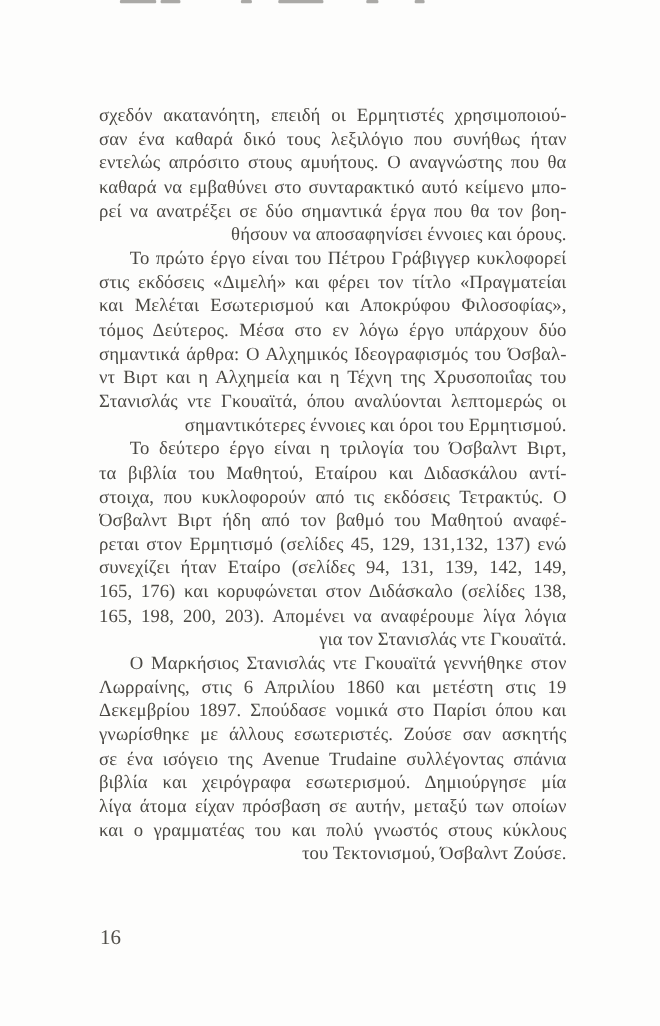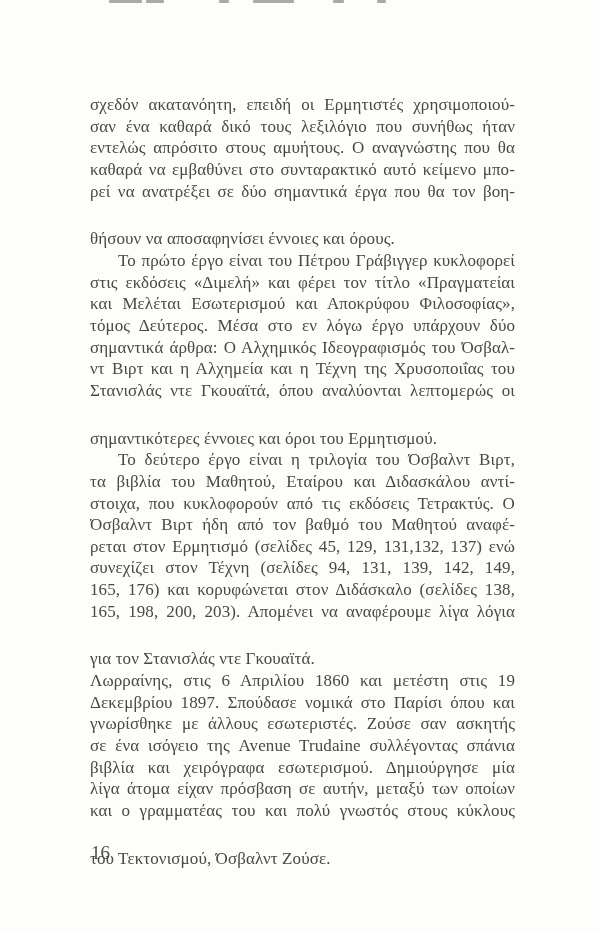--- a/index.html
+++ b/index.html
@@ -55,21 +55,21 @@
   .ln {
     width: 100%;
     white-space: normal;
     overflow: hidden;
   }
   
   .ln.j {
     text-align: justify;
     text-align-last: justify;
   }
-  .ln.last { text-align: left; margin-top: 26px; }
+  .ln.last { text-align: right; }
   
   .ln.ind { text-indent: 28px; }
   .page-number {
     position: absolute;
     left: 91px;
     top: 841px;
     font-size: 19px;
     line-height: 24px;
     color: #504e49;
   }
@@ -111,27 +111,28 @@
       <div class="ln j">Στανισλάς ντε Γκουαϊτά, όπου αναλύονται λεπτομερώς οι</div>
       <div class="ln last">σημαντικότερες έννοιες και όροι του Ερμητισμού.</div>
     </div>
 
     <div class="para">
       <div class="ln j ind">Το δεύτερο έργο είναι η τριλογία του Όσβαλντ Βιρτ,</div>
       <div class="ln j">τα βιβλία του Μαθητού, Εταίρου και Διδασκάλου αντί-</div>
       <div class="ln j">στοιχα, που κυκλοφορούν από τις εκδόσεις Τετρακτύς. Ο</div>
       <div class="ln j">Όσβαλντ Βιρτ ήδη από τον βαθμό του Μαθητού αναφέ-</div>
       <div class="ln j">ρεται στον Ερμητισμό (σελίδες 45, 129, 131,132, 137) ενώ</div>
-      <div class="ln j">συνεχίζει στον Τέχνη (σελίδες 94, 131, 139, 142, 149,</div>
+      <div class="ln j">συνεχίζει ήταν Εταίρο (σελίδες 94, 131, 139, 142, 149,</div>
       <div class="ln j">165, 176) και κορυφώνεται στον Διδάσκαλο (σελίδες 138,</div>
       <div class="ln j">165, 198, 200, 203). Απομένει να αναφέρουμε λίγα λόγια</div>
       <div class="ln last">για τον Στανισλάς ντε Γκουαϊτά.</div>
     </div>
 
     <div class="para">
+      <div class="ln j ind">Ο Μαρκήσιος Στανισλάς ντε Γκουαϊτά γεννήθηκε στον</div>
       <div class="ln j">Λωρραίνης, στις 6 Απριλίου 1860 και μετέστη στις 19</div>
       <div class="ln j">Δεκεμβρίου 1897. Σπούδασε νομικά στο Παρίσι όπου και</div>
       <div class="ln j">γνωρίσθηκε με άλλους εσωτεριστές. Ζούσε σαν ασκητής</div>
       <div class="ln j">σε ένα ισόγειο της Avenue Trudaine συλλέγοντας σπάνια</div>
       <div class="ln j">βιβλία και χειρόγραφα εσωτερισμού. Δημιούργησε μία</div>
       <div class="ln j">λίγα άτομα είχαν πρόσβαση σε αυτήν, μεταξύ των οποίων</div>
       <div class="ln j">και ο γραμματέας του και πολύ γνωστός στους κύκλους</div>
       <div class="ln last">του Τεκτονισμού, Όσβαλντ Ζούσε.</div>
     </div>
 

